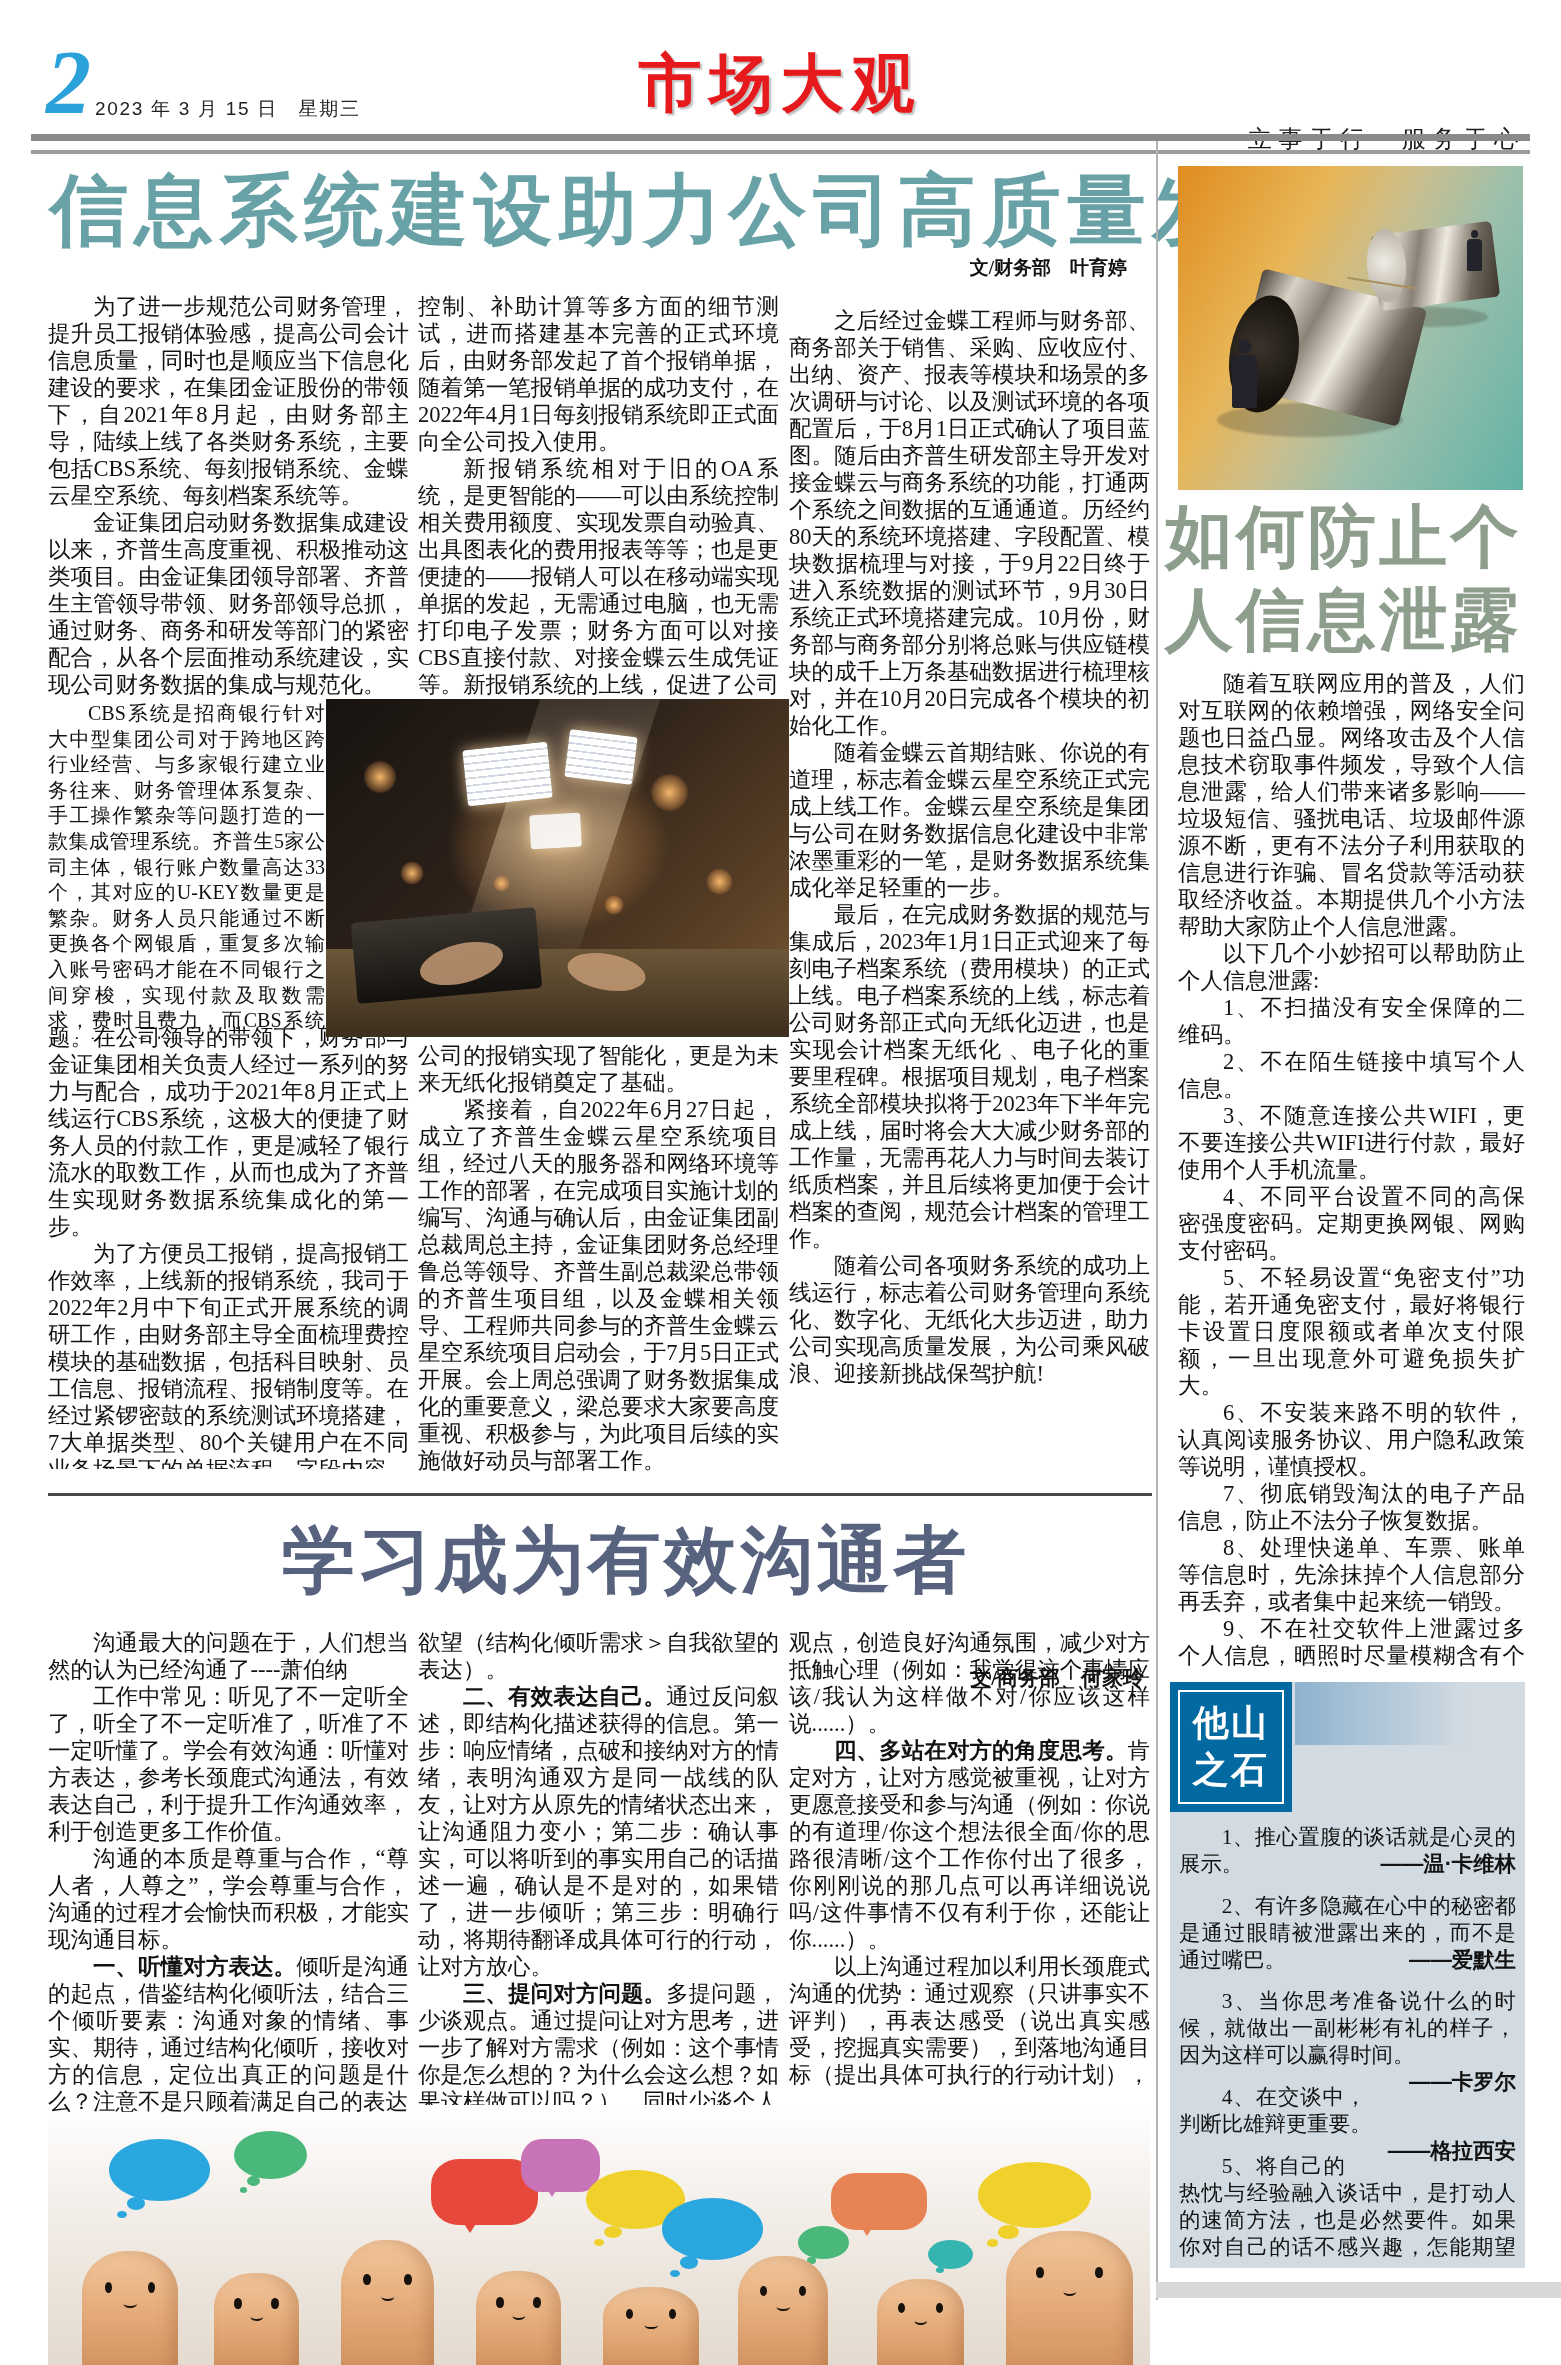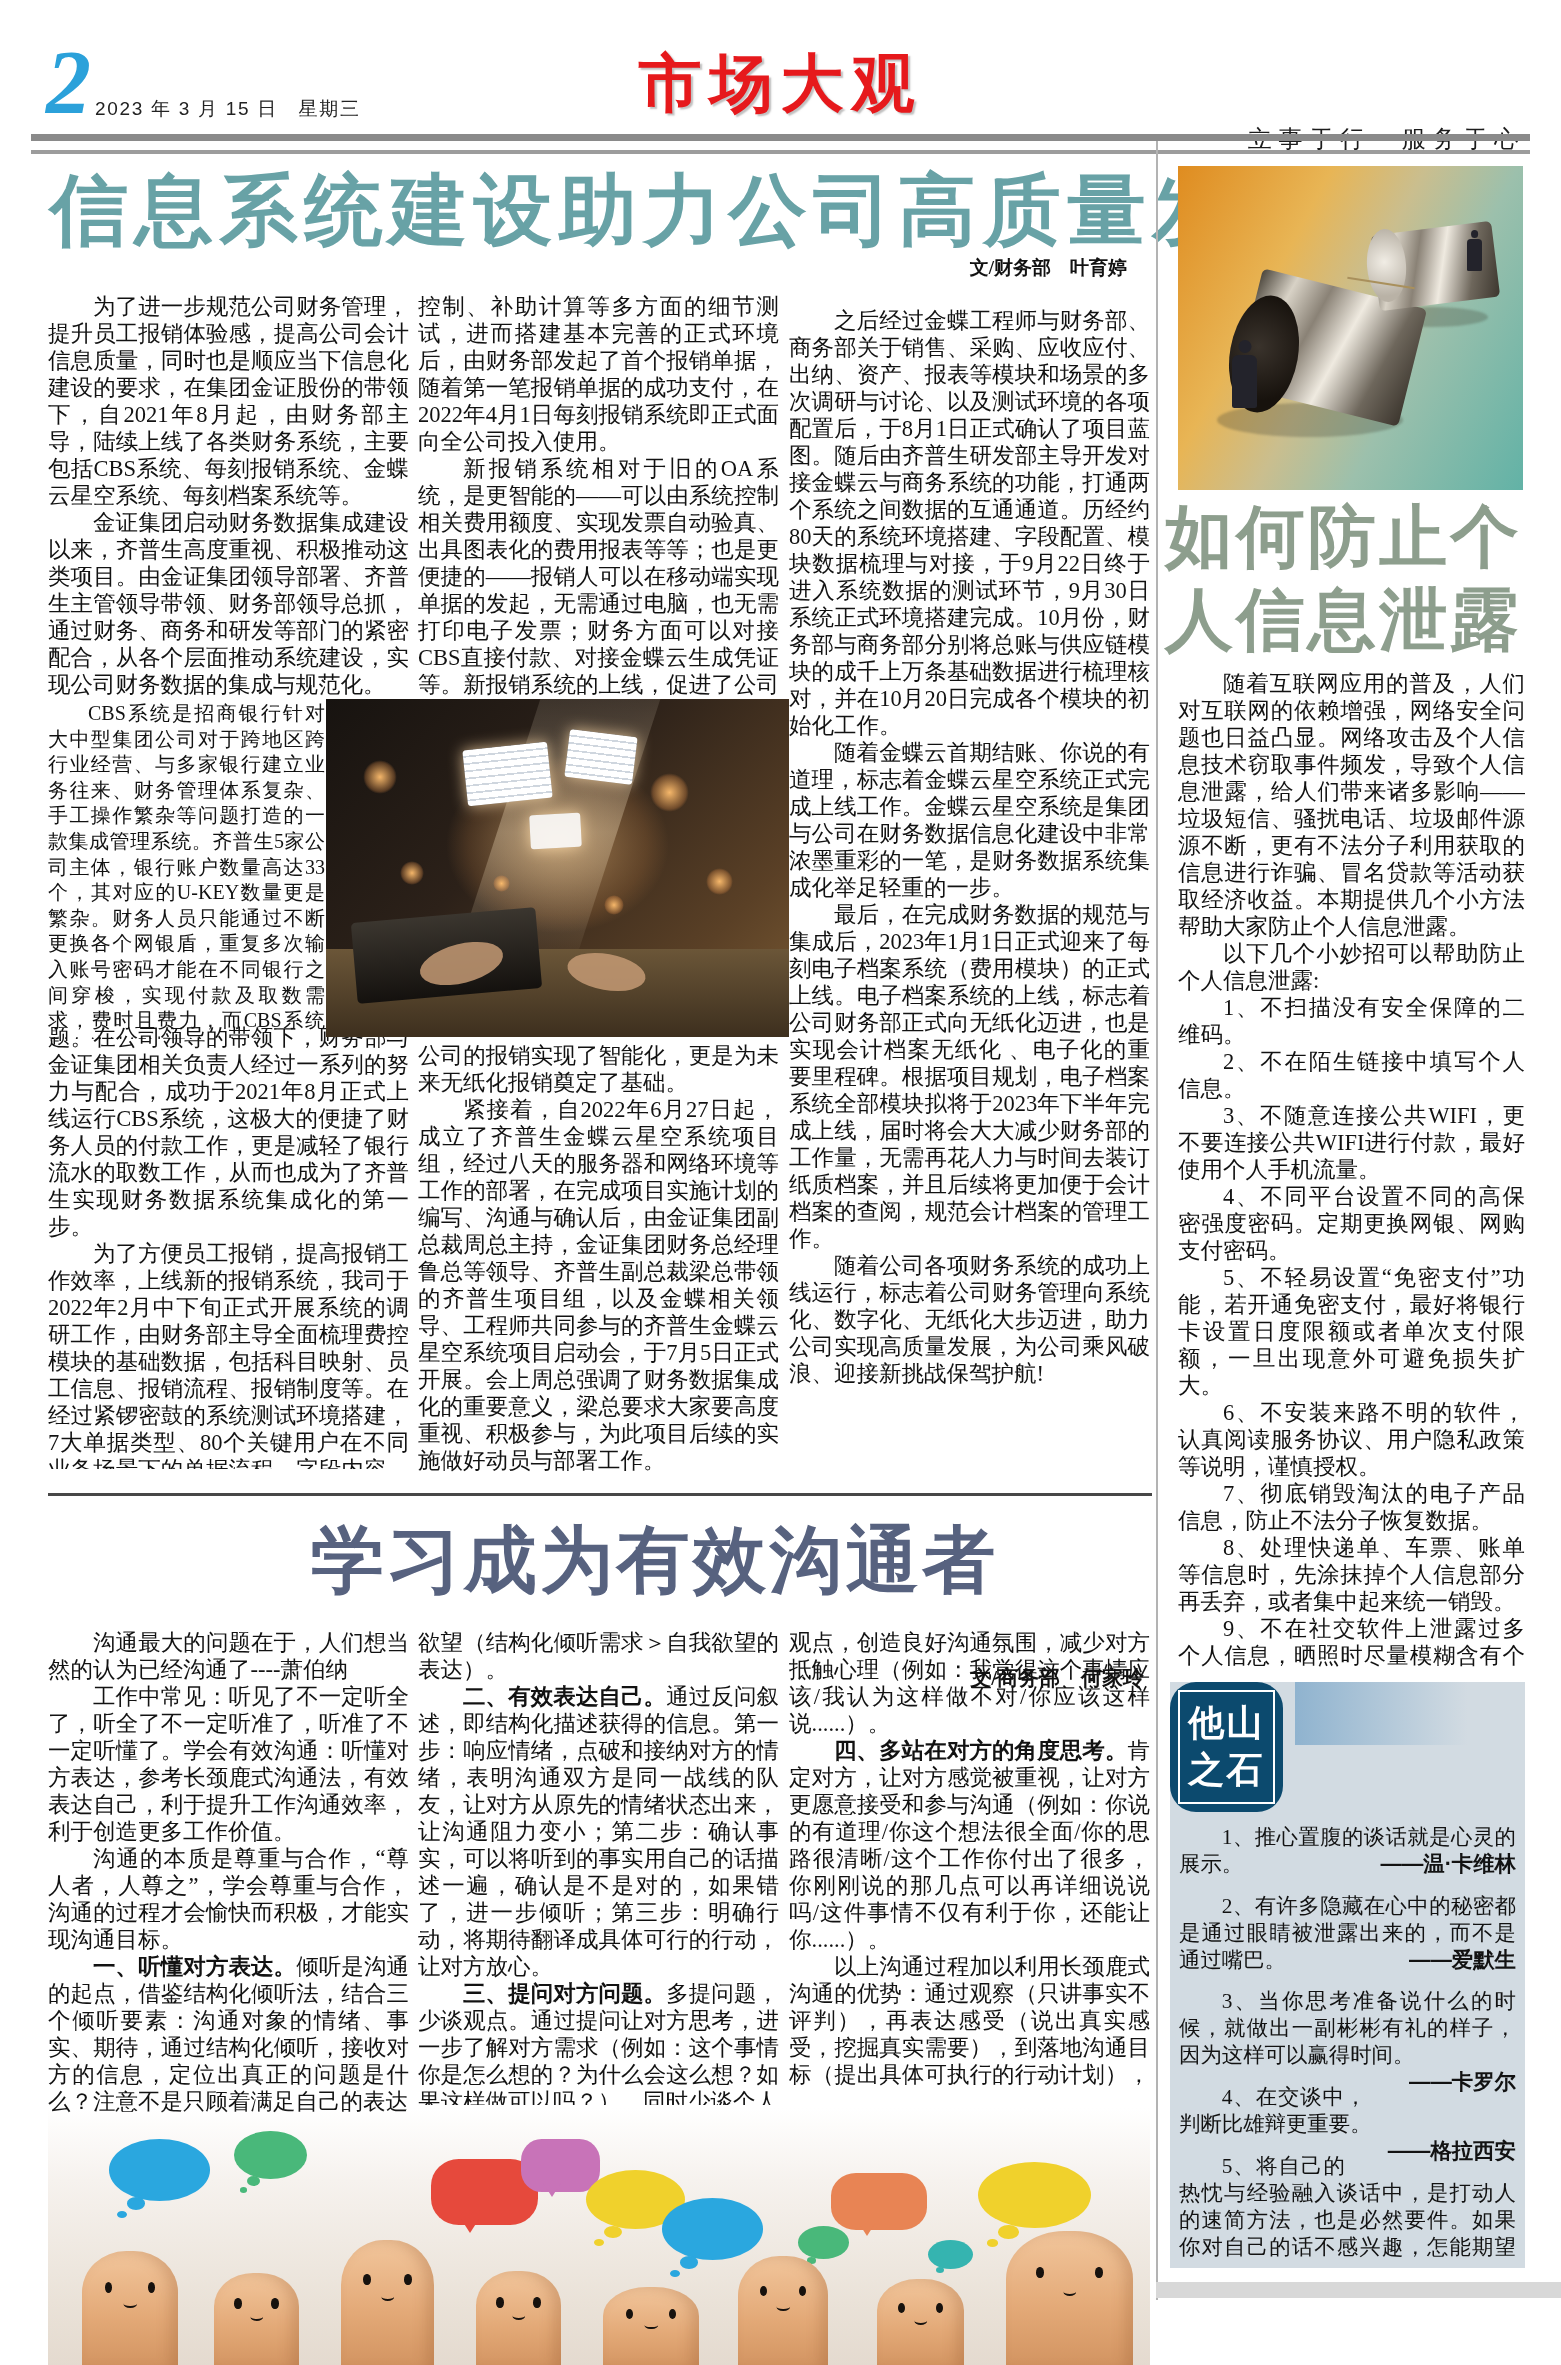--- a/index.html
+++ b/index.html
@@ -44,21 +44,21 @@
        background:radial-gradient(circle,rgba(255,190,110,.95),rgba(255,160,80,.25) 60%,transparent 70%);}
   #holo-photo .desk{position:absolute;left:0;bottom:0;width:100%;height:26%;
        background:linear-gradient(180deg,#6b5638,#3d2f1e);}
   #holo-photo .laptop{position:absolute;left:6%;bottom:12%;width:40%;height:24%;transform:rotate(-5deg);
        background:linear-gradient(180deg,#3b362f,#14110e);border-radius:4.5px;}
   #holo-photo .hand{position:absolute;border-radius:50%;background:#c49a74;opacity:.85;}
 
   
   #mid-rule{left:48px;top:1493px;width:1104px;height:2.8px;background:#474747;}
   #comm-headline{left:282px;top:1518px;width:654px;white-space:nowrap;text-align:center;font-size:73px;
-      font-weight:bold;color:#57627f;letter-spacing:3.4px;font-family:"Liberation Sans","DejaVu Sans",sans-serif;line-height:1.15;margin-left:29px;}
+      font-weight:bold;color:#57627f;letter-spacing:3.4px;font-family:"Liberation Sans","DejaVu Sans",sans-serif;line-height:1.15;}
   #comm-byline{left:806px;top:1664px;width:338px;text-align:right;font-size:21px;font-weight:bold;}
   #bc1{left:48px;top:1629px;width:361px;height:496px;}
   #bc2{left:418px;top:1629px;width:361px;height:476px;}
   #bc3{left:789px;top:1629px;width:361px;height:457px;}
   .txt b{font-family:"Liberation Sans","DejaVu Sans",sans-serif;}
 
   
   #fingers-photo{left:48px;top:2108px;width:1102px;height:258px;overflow:hidden;
       background:linear-gradient(180deg,rgba(255,255,255,0) 0,#f6f2ee 28%,#eae2d8 75%,#e4dacf 100%);}
   .bub{position:absolute;}
@@ -91,21 +91,21 @@
       width:.52em;height:.52em;border-radius:50%;background:#23232b;}
 
   #side-headline{left:1163px;top:495px;width:361px;text-align:center;font-size:68px;font-weight:bold;
       color:#8d9e8d;line-height:1.22;font-family:"Liberation Sans","DejaVu Sans",sans-serif;letter-spacing:3.4px;}
   #side-text{left:1178px;top:670px;width:347px;height:998px;}
 
   
   #stone-box{left:1170px;top:1682px;width:355px;height:586px;background:#d2dbe2;}
   #stone-strip{position:absolute;left:125px;top:0;right:0;height:63px;
       background:linear-gradient(90deg,#8fb3cf,#d2dbe2 75%);}
-  #stone-head{position:absolute;left:0;top:0;width:113px;height:130px;background:#0c4a6e;border-radius:26px;}
+  #stone-head{position:absolute;left:0;top:0;width:122px;height:130px;background:#0369a1;}
   #stone-head .inner{position:absolute;left:8px;top:8px;right:8px;bottom:8px;border:2.3px solid #fff;
       color:#fff;text-align:center;font-size:36px;font-weight:bold;line-height:1.3;letter-spacing:2.3px;
       display:flex;flex-direction:column;justify-content:center;}
   #stone-quotes{position:absolute;left:9px;right:9px;top:142px;bottom:5.6px;overflow:hidden;
       font-size:21.4px;line-height:27px;text-align:justify;}
   #stone-quotes p{margin:0 0 14.7px 0;text-indent:2em;}
   #stone-quotes .attr{float:right;font-weight:bold;font-family:"Liberation Sans","DejaVu Sans",sans-serif;}
   #bottom-gray{left:1156px;top:2282px;width:405px;height:16px;background:#d8d8d8;}
 </style>
 </head>

